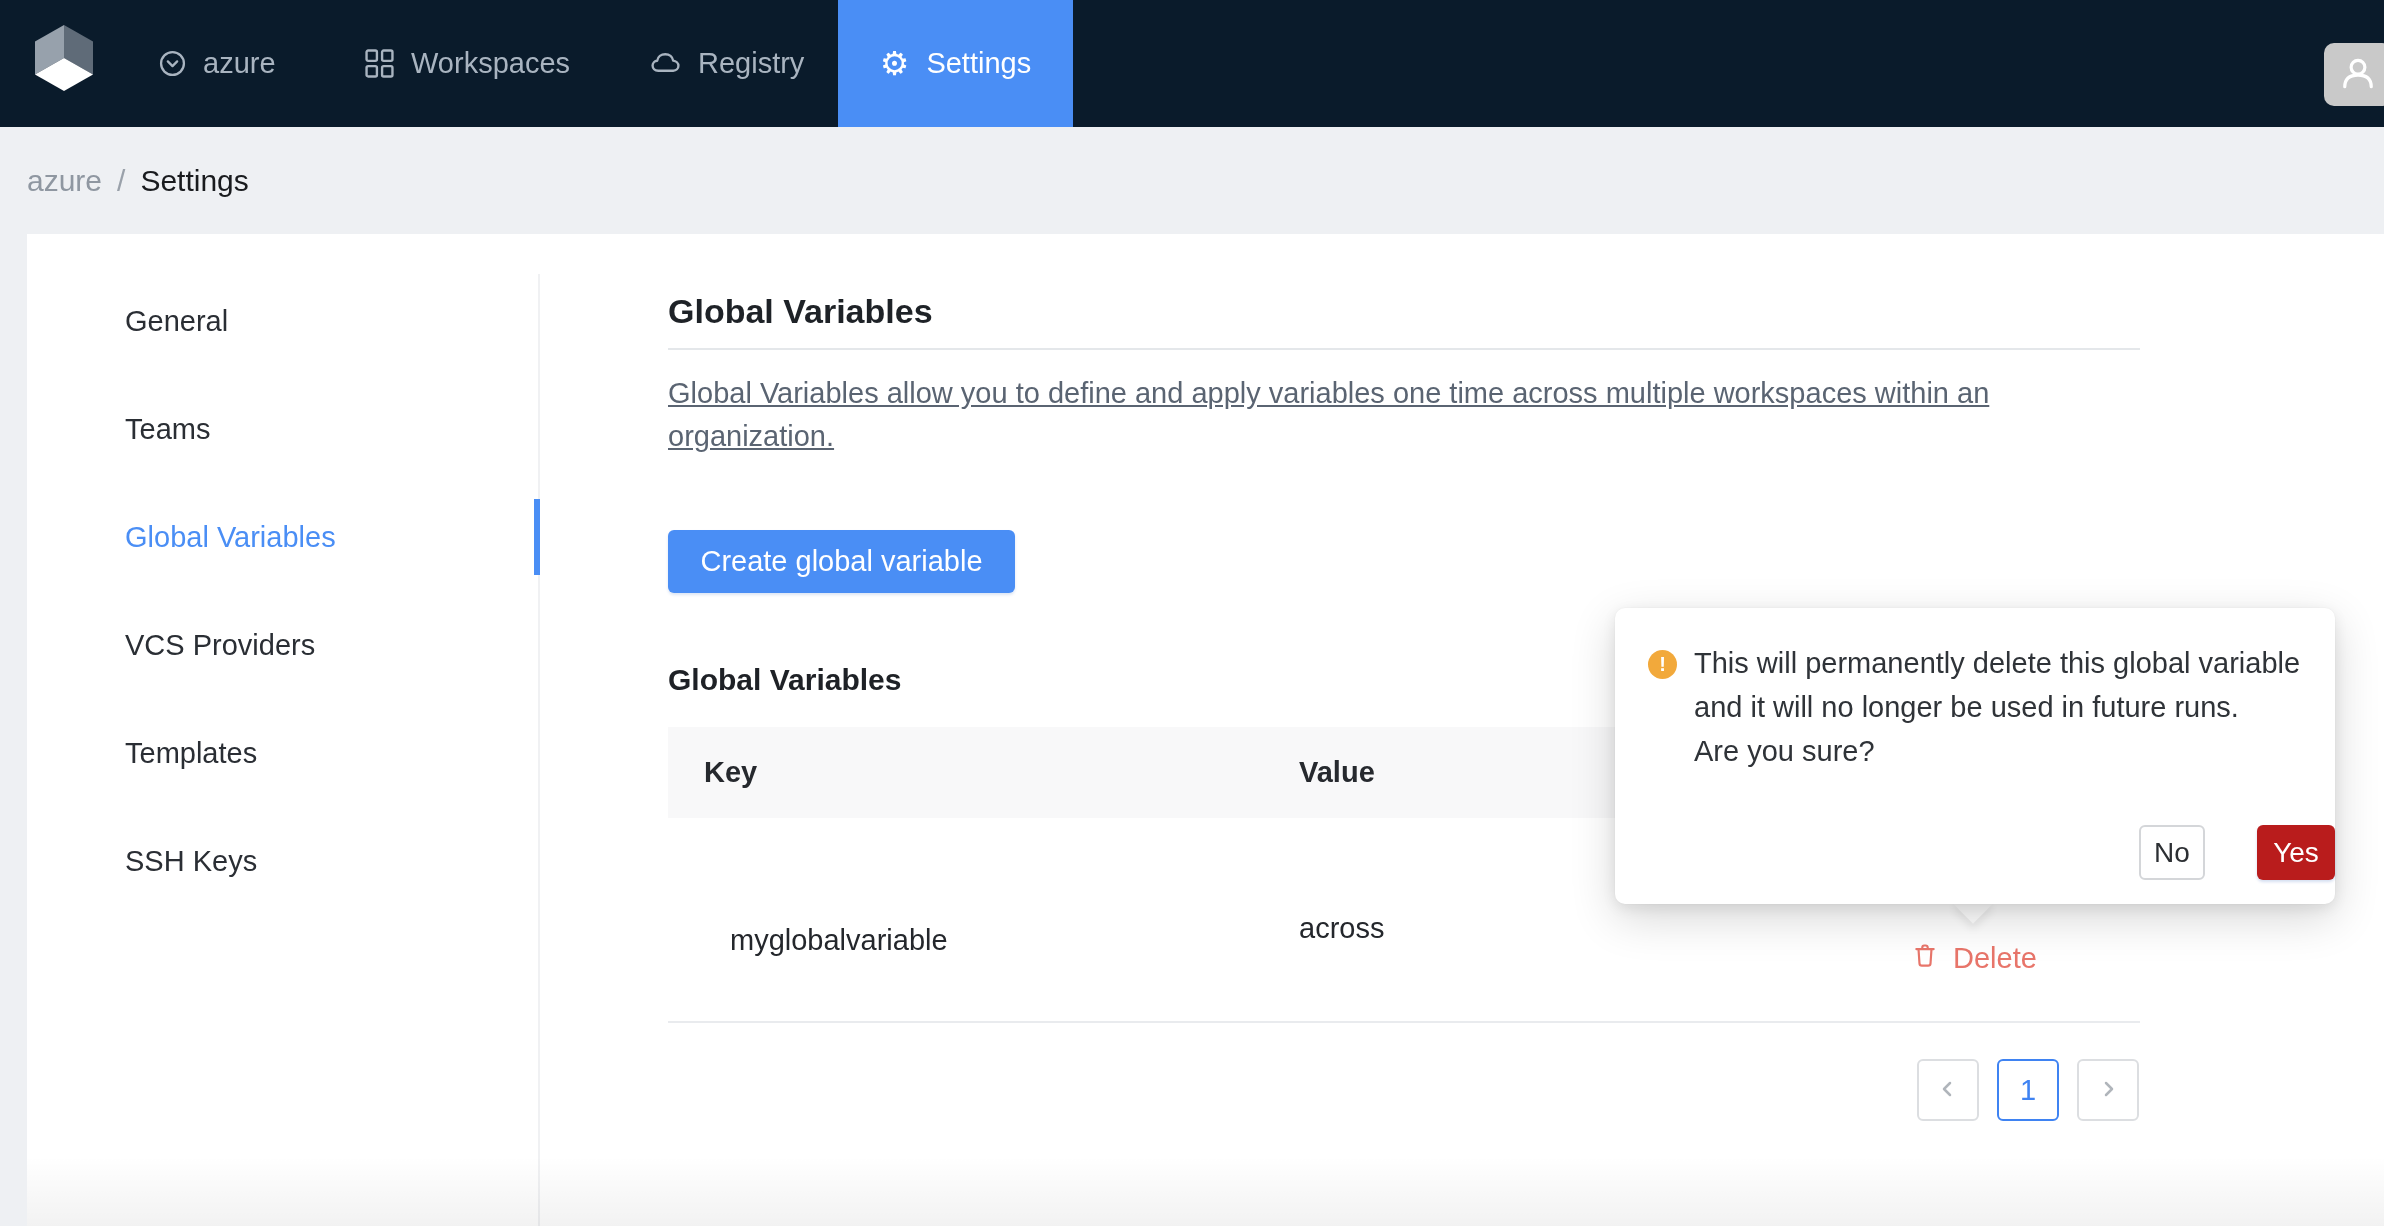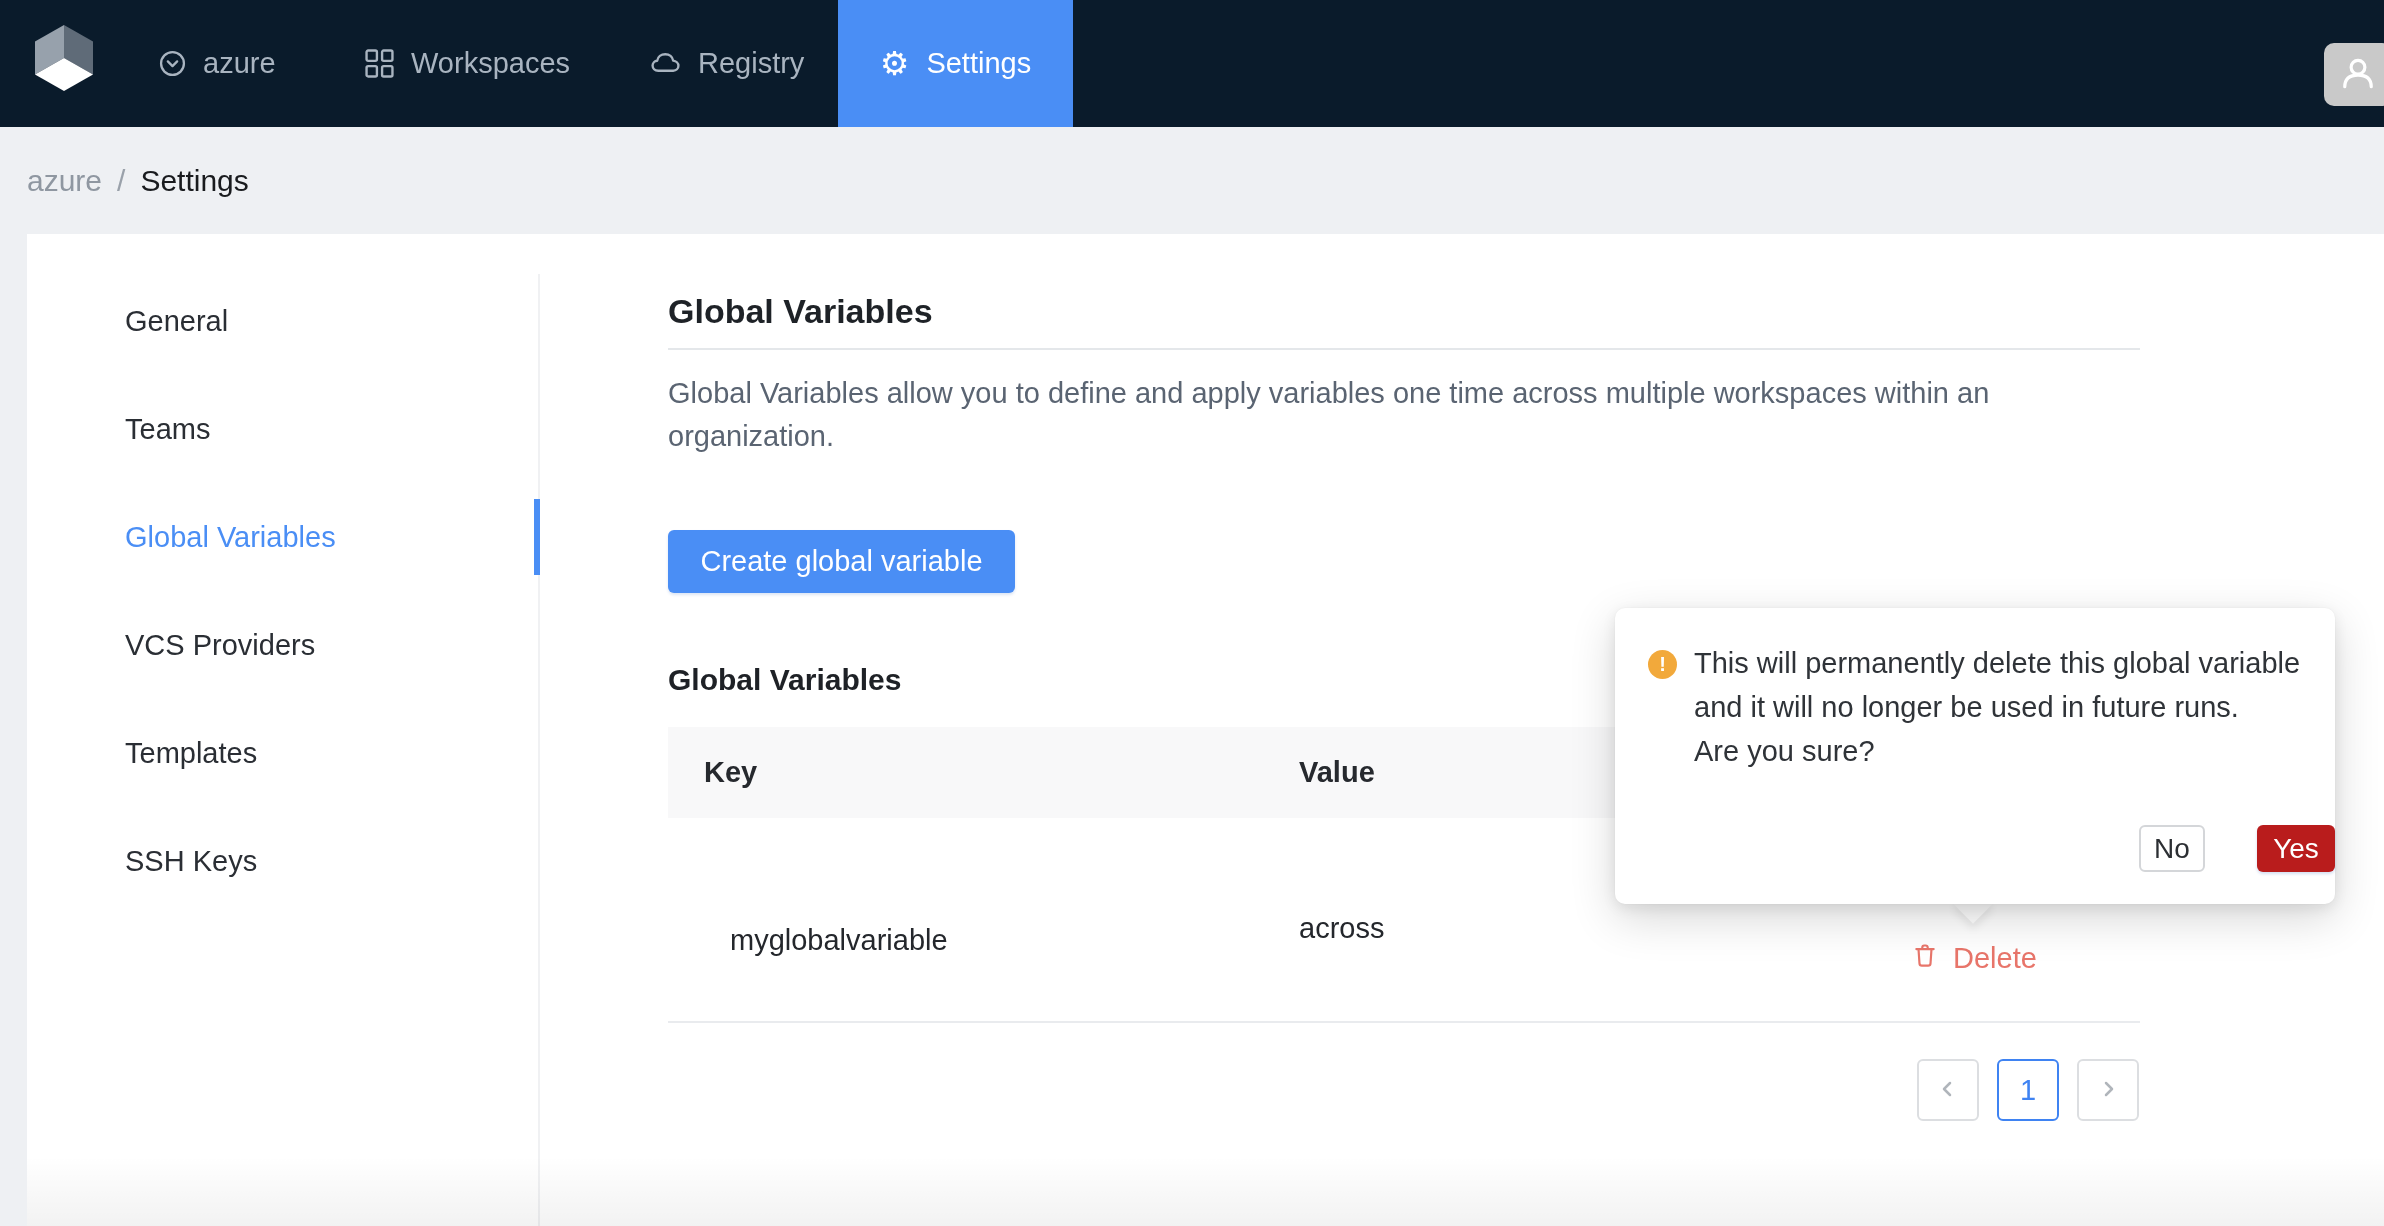--- a/index.html
+++ b/index.html
@@ -32,21 +32,21 @@
   .card{position:absolute;left:27px;top:234px;right:0;bottom:0;background:#ffffff;}
   .side-divider{position:absolute;left:511px;top:40px;bottom:0;width:2px;background:#f0f1f3;}
   .sidebar-item{position:absolute;left:98px;height:76px;display:flex;align-items:center;
     font-size:29px;color:#2a2e34;cursor:pointer;white-space:nowrap;}
   .sidebar-item.active{color:#4a8ef5;}
   .active-bar{position:absolute;left:507px;width:6px;height:76px;background:#4a8ef5;}
   
   .content{position:absolute;left:641px;top:0;width:1472px;}
   .page-title{position:absolute;left:0;top:58px;font-size:34px;font-weight:600;color:#1e2227;margin:0;}
   .title-divider{position:absolute;left:0;top:114px;width:1472px;height:2px;background:#e4e7ea;}
-  .description{position:absolute;left:0;top:138px;width:1360px;font-size:29px;line-height:43px;color:#5a6472;}
+  .description{position:absolute;left:0;top:138px;width:1360px;font-size:29px;line-height:43px;color:#5a6472;text-decoration:underline;}
   .create-btn{position:absolute;left:0;top:296px;width:347px;height:63px;background:#4a8ef5;border:none;
     border-radius:6px;color:#ffffff;font-size:29px;font-family:inherit;cursor:pointer;
     display:flex;align-items:center;justify-content:center;box-shadow:0 2px 3px rgba(20,80,180,0.15);}
   .section-title{position:absolute;left:0;top:429px;font-size:30px;font-weight:600;color:#1e2126;margin:0;}
   
   .table{position:absolute;left:0;top:493px;width:1472px;}
   .thead{height:91px;background:#f8f8f9;display:flex;align-items:center;
     font-size:29px;font-weight:600;color:#26292e;}
   .th-key{width:596px;padding-left:36px;}
   .th-value{flex:1;padding-left:35px;position:relative;}
@@ -65,21 +65,21 @@
   
   .popconfirm{position:absolute;left:1615px;top:608px;width:720px;height:296px;background:#ffffff;
     border-radius:10px;z-index:10;
     box-shadow:0 14px 46px rgba(0,0,0,0.16),0 4px 14px rgba(0,0,0,0.08),0 0 2px rgba(0,0,0,0.05);}
   .pc-arrow{position:absolute;left:1959px;top:890px;width:28px;height:28px;background:#ffffff;
     transform:rotate(45deg);z-index:9;box-shadow:4px 4px 9px rgba(0,0,0,0.08);}
   .pc-icon{position:absolute;left:33px;top:42px;width:29px;height:29px;border-radius:50%;
     background:#f2a93b;color:#ffffff;font-size:20px;font-weight:700;
     display:flex;align-items:center;justify-content:center;}
   .pc-text{position:absolute;left:79px;top:33px;font-size:29px;line-height:44px;color:#2f3338;}
-  .pc-btn{position:absolute;top:217px;height:47px;border-radius:6px;font-size:28px;font-family:inherit;
+  .pc-btn{position:absolute;top:217px;height:55px;border-radius:6px;font-size:28px;font-family:inherit;
     display:flex;align-items:center;justify-content:center;cursor:pointer;}
   .pc-no{left:524px;width:66px;background:#ffffff;border:2px solid #d4d6d9;color:#2c2f33;}
   .pc-yes{left:642px;width:78px;background:#b91c1c;border:none;color:#ffffff;
     box-shadow:0 2px 3px rgba(20,80,180,0.18);}
   
   .bottom-fade{position:absolute;left:27px;right:0;bottom:0;height:70px;pointer-events:none;z-index:4;
     background:linear-gradient(to bottom,rgba(0,0,0,0),rgba(0,0,0,0.05));}
 </style>
 </head>
 <body>

